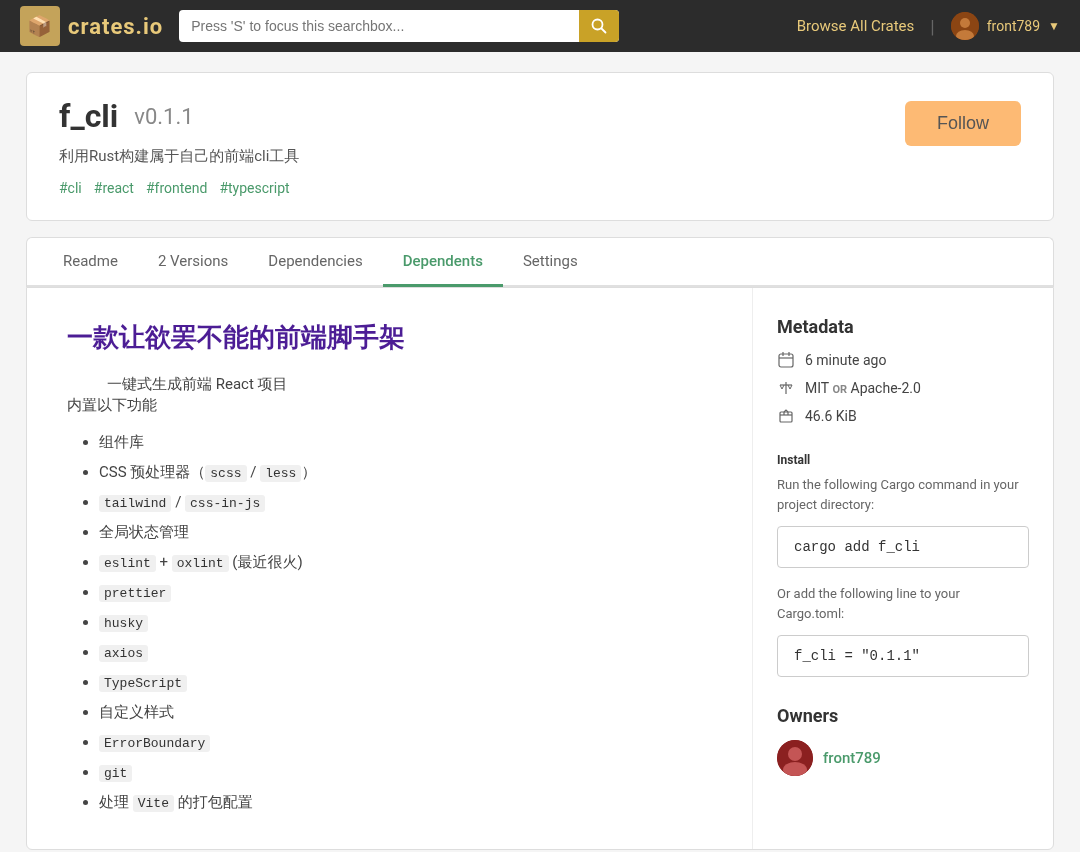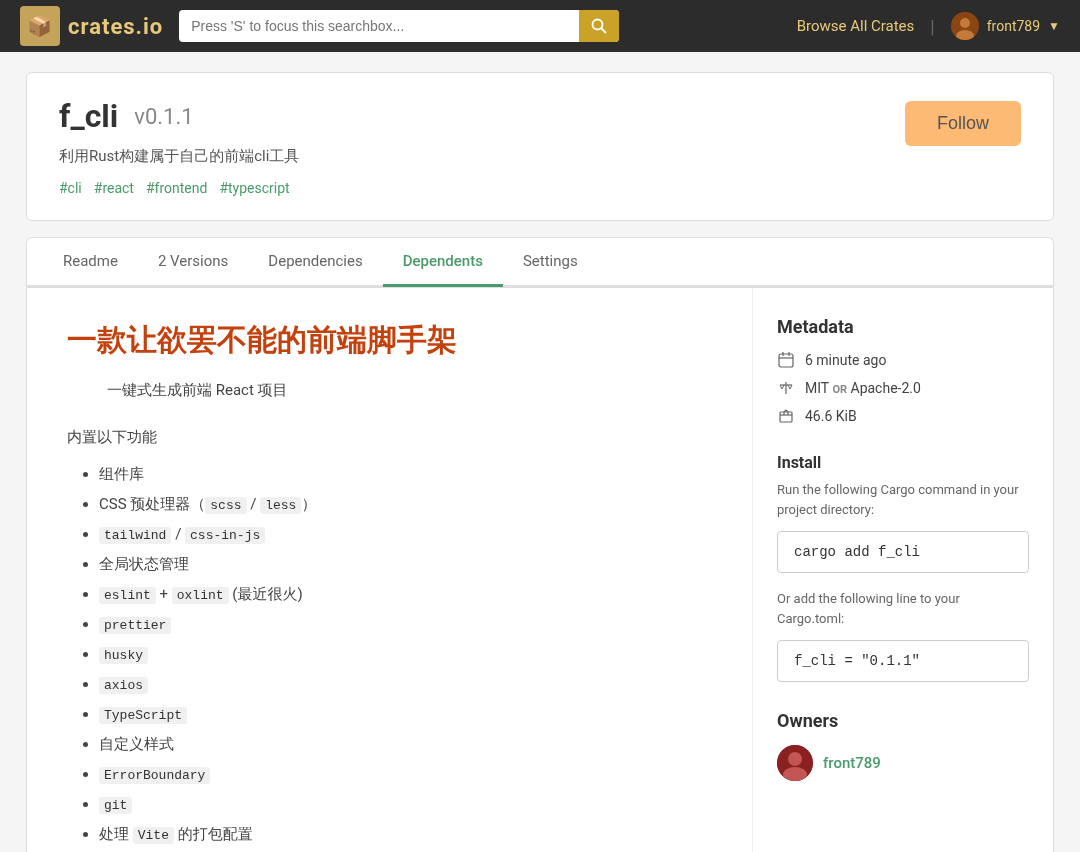--- a/index.html
+++ b/index.html
@@ -221,28 +221,28 @@
       min-height: 500px;
     }
 
     
     .readme-content {
       flex: 1;
       padding: 32px 40px;
       border-right: 1px solid #eee;
     }
     .readme-h1 {
-      font-size: 30px;
-      font-weight: bold;
-      color: #c2410c;
+      font-size: 26px;
+      font-weight: bold;
+      color: #4c1d95;
       margin-bottom: 20px;
     }
     .readme-subtitle {
       margin-left: 40px;
-      margin-bottom: 28px;
+      margin-bottom: 2px;
       color: #444;
       font-size: 15px;
     }
     .readme-section-title {
       color: #444;
       font-size: 15px;
       margin-bottom: 12px;
     }
     .readme-list {
       list-style: disc;
@@ -298,21 +298,21 @@
       font-size: 14px;
       color: #444;
     }
     .license-or {
       font-size: 11px;
       color: #888;
       text-transform: uppercase;
       font-weight: bold;
     }
     .install-title {
-      font-size: 16px;
+      font-size: 12px;
       font-weight: bold;
       color: #333;
       margin-bottom: 8px;
     }
     .install-desc {
       font-size: 13px;
       color: #666;
       margin-bottom: 12px;
       line-height: 1.5;
     }

